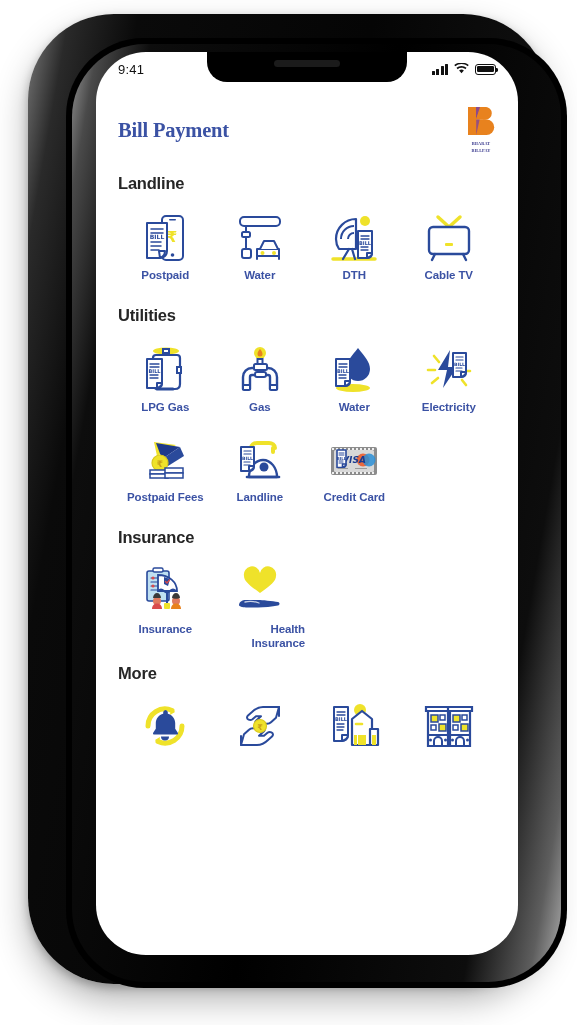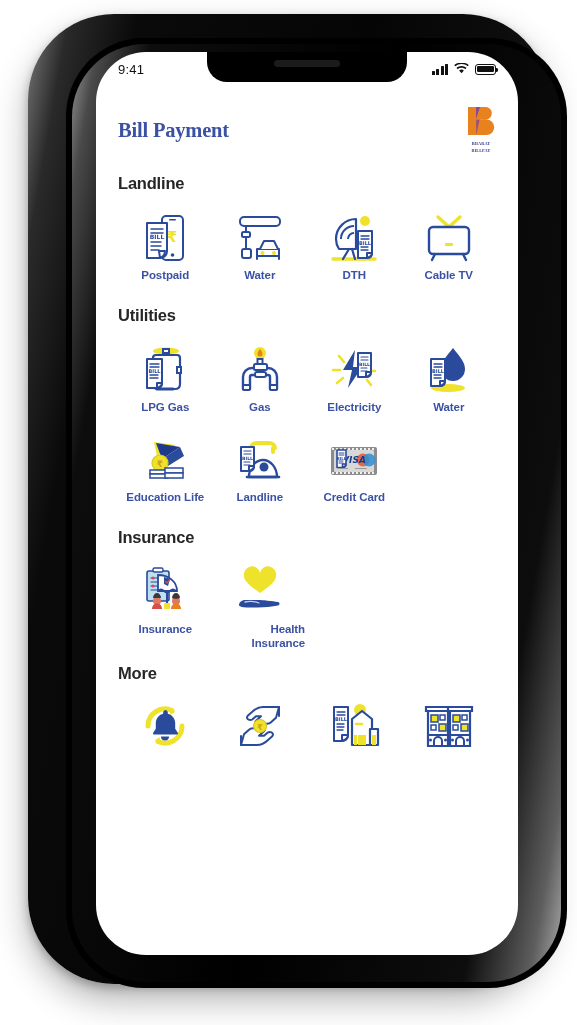--- a/index.html
+++ b/index.html
@@ -248,67 +248,67 @@
                 <rect x="23" y="23" width="13" height="6" rx="1.5" fill="#fff" stroke="#2A4A9B" stroke-width="2"></rect>
                 <rect x="24" y="31" width="11" height="5" rx="2" fill="#fff" stroke="#2A4A9B" stroke-width="2"></rect>
               </svg>
             </div>
             <div class="cap">Gas</div>
           </div>
 
           <div class="tile">
             <div class="art">
               <svg width="58" height="58" viewBox="0 0 58 58">
-                <g stroke="#EFE22A" stroke-width="2.6" stroke-linecap="round">
-                  <path d="M14 15l5 6M8 29h7M12 42l6-5M46 44l-4-5M50 30h-6"></path>
-                </g>
-                <path d="M30 9l-12 20h9l-4 18 14-21h-9z" fill="#2A4A9B"></path>
-                <path d="M33 12h13v19c0 3-2 5-5 5h-8z" fill="#fff" stroke="#2A4A9B" stroke-width="2" stroke-linejoin="round"></path>
-                <path d="M41 36c3-1 5-2 5-5h-5z" fill="#fff" stroke="#2A4A9B" stroke-width="2" stroke-linejoin="round"></path>
-                <g stroke="#2A4A9B" stroke-width="1.2" stroke-linecap="round">
-                  <path d="M36 16h7M36 19h7M36 27h6M36 30h6"></path>
-                </g>
-                <text x="39.5" y="24.5" font-size="4.6" font-weight="bold" fill="#2A4A9B" text-anchor="middle" font-family="DejaVu Sans, sans-serif">BILL</text>
-              </svg>
-            </div>
-            <div class="cap">Electricity</div>
-          </div>
-
-          <div class="tile">
-            <div class="art">
-              <svg width="58" height="58" viewBox="0 0 58 58">
                 <ellipse cx="28" cy="47" rx="17" ry="4" fill="#EFE22A"></ellipse>
                 <path d="M33 7c7 9 12 14 12 21a12 12 0 0 1-24 0c0-7 5-12 12-21z" fill="#2A4A9B"></path>
                 <path d="M11 18h14v22c0 3-2 5-5 5H11z" fill="#fff" stroke="#2A4A9B" stroke-width="2" stroke-linejoin="round"></path>
                 <path d="M20 45c3-1 5-2 5-5h-5z" fill="#fff" stroke="#2A4A9B" stroke-width="2" stroke-linejoin="round"></path>
                 <g stroke="#2A4A9B" stroke-width="1.3" stroke-linecap="round">
                   <path d="M14 23h8M14 26h8M14 34h7M14 37h7"></path>
                 </g>
                 <text x="18" y="31.5" font-size="5" font-weight="bold" fill="#2A4A9B" text-anchor="middle" font-family="DejaVu Sans, sans-serif">BILL</text>
               </svg>
             </div>
             <div class="cap">Water</div>
+          </div>
+
+          <div class="tile">
+            <div class="art">
+              <svg width="58" height="58" viewBox="0 0 58 58">
+                <g stroke="#EFE22A" stroke-width="2.6" stroke-linecap="round">
+                  <path d="M14 15l5 6M8 29h7M12 42l6-5M46 44l-4-5M50 30h-6"></path>
+                </g>
+                <path d="M30 9l-12 20h9l-4 18 14-21h-9z" fill="#2A4A9B"></path>
+                <path d="M33 12h13v19c0 3-2 5-5 5h-8z" fill="#fff" stroke="#2A4A9B" stroke-width="2" stroke-linejoin="round"></path>
+                <path d="M41 36c3-1 5-2 5-5h-5z" fill="#fff" stroke="#2A4A9B" stroke-width="2" stroke-linejoin="round"></path>
+                <g stroke="#2A4A9B" stroke-width="1.2" stroke-linecap="round">
+                  <path d="M36 16h7M36 19h7M36 27h6M36 30h6"></path>
+                </g>
+                <text x="39.5" y="24.5" font-size="4.6" font-weight="bold" fill="#2A4A9B" text-anchor="middle" font-family="DejaVu Sans, sans-serif">BILL</text>
+              </svg>
+            </div>
+            <div class="cap">Electricity</div>
           </div>
 
 
           <div class="tile">
             <div class="art">
               <svg width="58" height="58" viewBox="0 0 58 58">
                 <path d="M18 11l22 3-19 11-3-14z" fill="#EFE22A"></path>
                 <path d="M20 12l24 4-18 12-6-16z" fill="#1F3A8A"></path>
                 <path d="M26 28l18-12 4 9-16 10z" fill="#2A4A9B"></path>
                 <circle cx="24" cy="32" r="8" fill="#EFE22A" stroke="#D9C81E" stroke-width="1.2"></circle>
                 <text x="24" y="36" font-size="9" font-weight="bold" fill="#C9A21A" text-anchor="middle" font-family="DejaVu Sans, sans-serif">₹</text>
                 <rect x="14" y="39" width="18" height="4" fill="#fff" stroke="#2A4A9B" stroke-width="1.5"></rect>
                 <rect x="14" y="43" width="18" height="4" fill="#fff" stroke="#2A4A9B" stroke-width="1.5"></rect>
                 <rect x="29" y="37" width="18" height="5" fill="#fff" stroke="#2A4A9B" stroke-width="1.5"></rect>
                 <rect x="29" y="42" width="18" height="5" fill="#fff" stroke="#2A4A9B" stroke-width="1.5"></rect>
               </svg>
             </div>
-            <div class="cap">Education Life</div>
+            <div class="cap">Postpaid Fees</div>
           </div>
 
           <div class="tile">
             <div class="art">
               <svg width="58" height="58" viewBox="0 0 58 58">
                 <path d="M20 17c0-3 3-5 6-5h12c3 0 6 2 6 5" fill="none" stroke="#EFE22A" stroke-width="4" stroke-linecap="round"></path>
                 <path d="M20 17v4M42 17v4" stroke="#EFE22A" stroke-width="4" stroke-linecap="round"></path>
                 <path d="M18 46c0-9 6-17 14-17s14 8 14 17z" fill="#fff" stroke="#2A4A9B" stroke-width="2.4" stroke-linejoin="round"></path>
                 <path d="M16 46h32" stroke="#2A4A9B" stroke-width="2.6" stroke-linecap="round"></path>
                 <circle cx="33" cy="36" r="4.5" fill="#2A4A9B"></circle>

